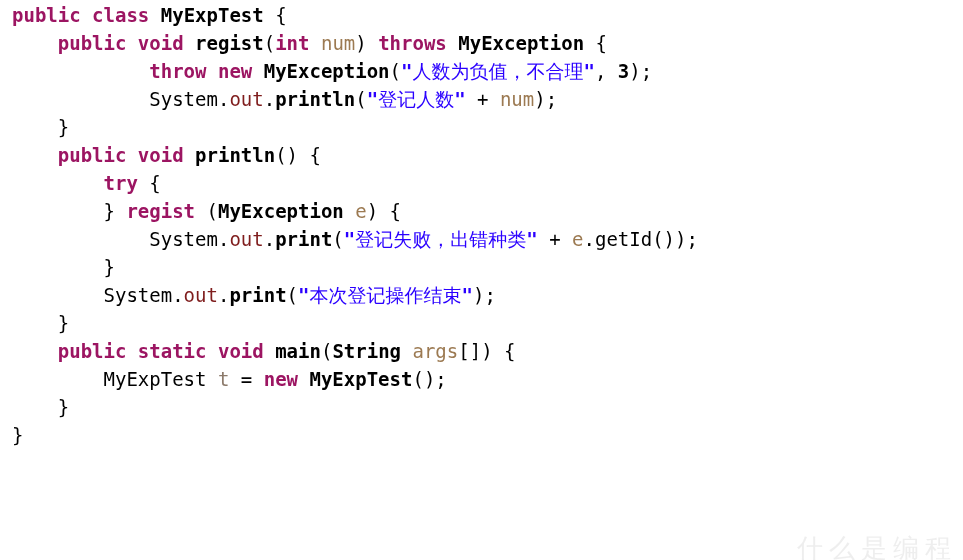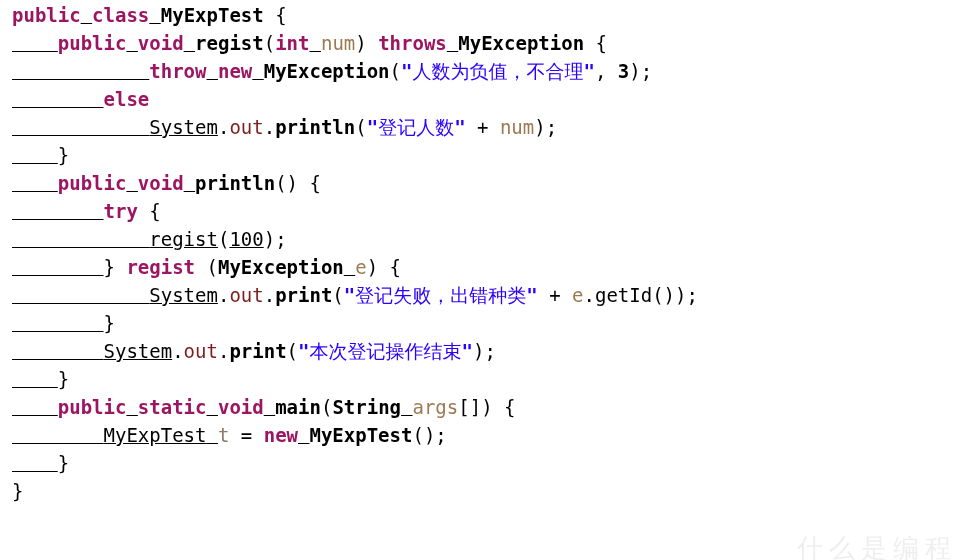--- a/index.html
+++ b/index.html
@@ -27,21 +27,21 @@
   .code-line {
     height: 28px;
     line-height: 28px;
     white-space: pre;
     font-size: 19px;
     letter-spacing: 0px;
     padding-left: 12px;
   }
 
   
-  .tok-plain    { color: #000000; text-decoration: underline; }
+  .tok-plain    { color: #000000; }
   .tok-keyword  { color: #9c1562; font-weight: bold; }
   .tok-type     { color: #000000; font-weight: bold; }
   .tok-string   { color: #2a00ff; font-weight: bold; }
   .tok-field    { color: #7f1d1d; font-weight: normal; }
   .tok-method   { color: #000000; font-weight: bold; }
   .tok-param    { color: #9c7a52; }
   .tok-local    { color: #8c7a6b; }
   .tok-number   { color: #000000; font-weight: bold; }
   .tok-punct    { color: #000000; }
 
@@ -65,26 +65,24 @@
     opacity: 0.9;
   }
 </style>
 </head>
 <body>
 
 <div id="code-listing">
     <div class="code-line"><span class="tok-keyword">public</span><span class="tok-plain"> </span><span class="tok-keyword">class</span><span class="tok-plain"> </span><span class="tok-type">MyExpTest</span><span class="tok-punct"> {</span></div>
     <div class="code-line"><span class="tok-plain">    </span><span class="tok-keyword">public</span><span class="tok-plain"> </span><span class="tok-keyword">void</span><span class="tok-plain"> </span><span class="tok-method">regist</span><span class="tok-punct">(</span><span class="tok-keyword">int</span><span class="tok-plain"> </span><span class="tok-param">num</span><span class="tok-punct">) </span><span class="tok-keyword">throws</span><span class="tok-plain"> </span><span class="tok-type">MyException</span><span class="tok-punct"> {</span></div>
     <div class="code-line"><span class="tok-plain">            </span><span class="tok-keyword">throw</span><span class="tok-plain"> </span><span class="tok-keyword">new</span><span class="tok-plain"> </span><span class="tok-type">MyException</span><span class="tok-punct">(</span><span class="tok-string">"</span><span class="tok-string cjk">人数为负值，不合理</span><span class="tok-string">"</span><span class="tok-punct">, </span><span class="tok-number">3</span><span class="tok-punct">);</span></div>
-    <div class="code-line"><span class="tok-plain">        </span><span class="tok-keyword">else</span></div>
     <div class="code-line"><span class="tok-plain">            </span><span class="tok-plain">System</span><span class="tok-punct">.</span><span class="tok-field">out</span><span class="tok-punct">.</span><span class="tok-method">println</span><span class="tok-punct">(</span><span class="tok-string">"</span><span class="tok-string cjk">登记人数</span><span class="tok-string">"</span><span class="tok-punct"> + </span><span class="tok-param">num</span><span class="tok-punct">);</span></div>
     <div class="code-line"><span class="tok-plain">    </span><span class="tok-punct">}</span></div>
     <div class="code-line"><span class="tok-plain">    </span><span class="tok-keyword">public</span><span class="tok-plain"> </span><span class="tok-keyword">void</span><span class="tok-plain"> </span><span class="tok-method">println</span><span class="tok-punct">() {</span></div>
     <div class="code-line"><span class="tok-plain">        </span><span class="tok-keyword">try</span><span class="tok-punct"> {</span></div>
-    <div class="code-line"><span class="tok-plain">            </span><span class="tok-plain">regist</span><span class="tok-punct">(</span><span class="tok-plain">100</span><span class="tok-punct">);</span></div>
     <div class="code-line"><span class="tok-plain">        </span><span class="tok-punct">} </span><span class="tok-keyword">regist</span><span class="tok-punct"> (</span><span class="tok-type">MyException</span><span class="tok-plain"> </span><span class="tok-param">e</span><span class="tok-punct">) {</span></div>
     <div class="code-line"><span class="tok-plain">            </span><span class="tok-plain">System</span><span class="tok-punct">.</span><span class="tok-field">out</span><span class="tok-punct">.</span><span class="tok-method">print</span><span class="tok-punct">(</span><span class="tok-string">"</span><span class="tok-string cjk">登记失败，出错种类</span><span class="tok-string">"</span><span class="tok-punct"> + </span><span class="tok-param">e</span><span class="tok-punct">.getId());</span></div>
     <div class="code-line"><span class="tok-plain">        </span><span class="tok-punct">}</span></div>
     <div class="code-line"><span class="tok-plain">        </span><span class="tok-plain">System</span><span class="tok-punct">.</span><span class="tok-field">out</span><span class="tok-punct">.</span><span class="tok-method">print</span><span class="tok-punct">(</span><span class="tok-string">"</span><span class="tok-string cjk">本次登记操作结束</span><span class="tok-string">"</span><span class="tok-punct">);</span></div>
     <div class="code-line"><span class="tok-plain">    </span><span class="tok-punct">}</span></div>
     <div class="code-line"><span class="tok-plain">    </span><span class="tok-keyword">public</span><span class="tok-plain"> </span><span class="tok-keyword">static</span><span class="tok-plain"> </span><span class="tok-keyword">void</span><span class="tok-plain"> </span><span class="tok-method">main</span><span class="tok-punct">(</span><span class="tok-type">String</span><span class="tok-plain"> </span><span class="tok-param">args</span><span class="tok-punct">[]) {</span></div>
     <div class="code-line"><span class="tok-plain">        </span><span class="tok-plain">MyExpTest</span><span class="tok-plain"> </span><span class="tok-local">t</span><span class="tok-punct"> = </span><span class="tok-keyword">new</span><span class="tok-plain"> </span><span class="tok-type">MyExpTest</span><span class="tok-punct">();</span></div>
     <div class="code-line"><span class="tok-plain">    </span><span class="tok-punct">}</span></div>
     <div class="code-line"><span class="tok-punct">}</span></div>
   </div>

